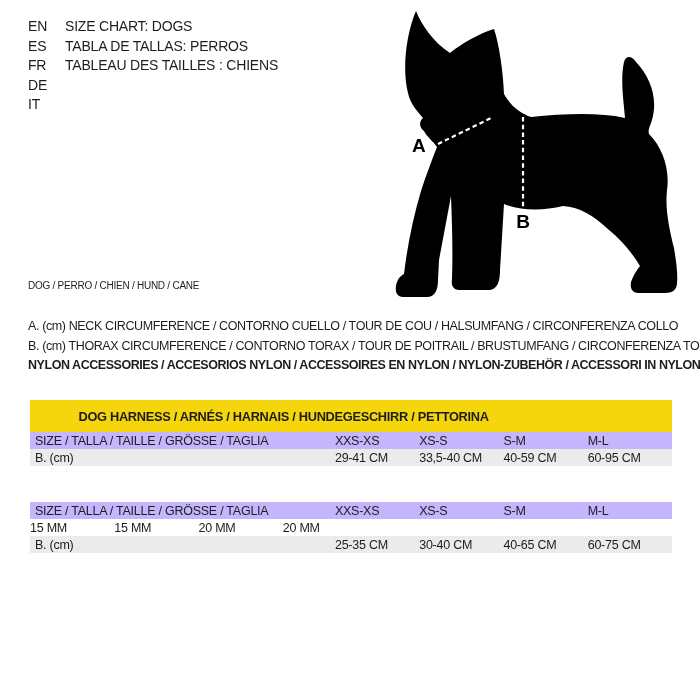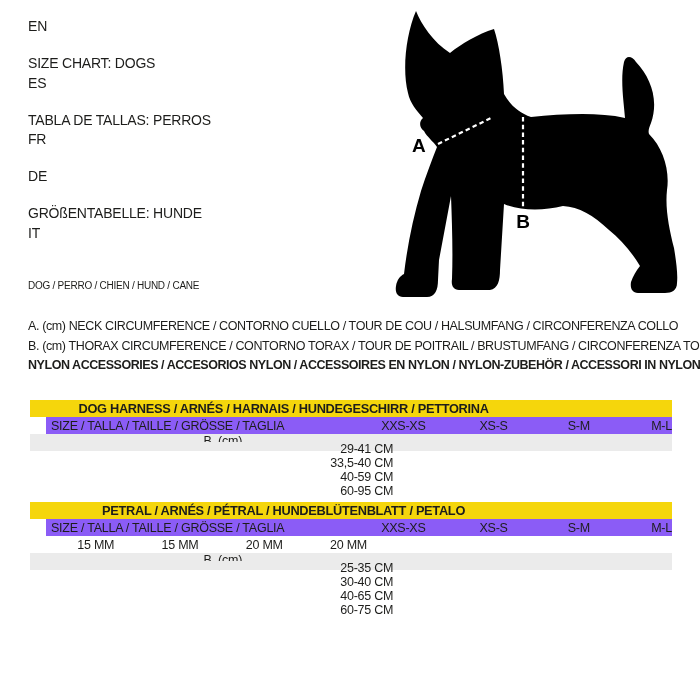--- a/index.html
+++ b/index.html
@@ -2,61 +2,61 @@
 <html><head>
 <meta charset="utf-8">
 <style>
   html,body { margin:0; padding:0; background:#ffffff; }
   .canvas {
     position:relative; width:700px; height:700px; background:#ffffff;
     font-family:"Liberation Sans", sans-serif; color:#1d1d1b; overflow:hidden;
   }
   
   .lang-block { position:absolute; left:28px; top:17px; font-size:14px; line-height:19.5px; letter-spacing:-0.2px; font-weight:500; }
-  .lang-row { display:flex; white-space:nowrap;flex-direction:column; }
+  .lang-row { display:flex; white-space:nowrap; }
   .lang-code { display:inline-block; width:37px; flex:0 0 37px; }
   
   .dog-svg { position:absolute; left:393px; top:8px; }
   
   .dog-caption { position:absolute; left:28px; top:280px; font-size:10px; letter-spacing:-0.25px; white-space:nowrap; font-weight:500; }
   .notes { position:absolute; left:28px; top:317px; font-size:12.5px; line-height:19.6px; letter-spacing:-0.38px; white-space:nowrap; }
   .note-nylon { font-weight:bold; letter-spacing:-0.45px; }
   
   .size-table { position:absolute; left:30px; width:642px; font-size:12.5px; letter-spacing:-0.25px; }
-  .t-head { height:17px; background:#f5d60c; display:flex; align-items:center; }
+  .t-head { height:32px; background:#f5d60c; display:flex; align-items:center; }
   .t-title { display:block; width:79%; text-align:center; font-weight:bold; font-size:12.8px; letter-spacing:-0.3px; white-space:nowrap; }
   .t-row { height:17px; display:flex; align-items:center; white-space:nowrap; }
-  .shade-dark  { background:#8b5cf6;margin-left:16px; }
+  .shade-dark  { background:#c4b5fd; }
   .shade-white { background:#ffffff; }
-  .shade-light { background:#ebebeb;flex-direction:column; }
+  .shade-light { background:#ebebeb; }
   .t-label { width:47.5%; flex:0 0 47.5%; padding-left:5px; box-sizing:border-box; overflow:hidden; }
-  .t-cell  { width:13.125%; flex:0 0 13.125%; text-align:right; }
+  .t-cell  { width:13.125%; flex:0 0 13.125%; text-align:left; }
   .tbl-1 { top:400px; }
   .tbl-2 { top:502px; }
 </style>
 </head>
 <body>
 
 <div class="canvas">
 
   <div class="lang-block">
     <div class="lang-row">
       <span class="lang-code">EN</span>
       <span class="lang-label">SIZE CHART: DOGS</span>
     </div>
     <div class="lang-row">
       <span class="lang-code">ES</span>
       <span class="lang-label">TABLA DE TALLAS: PERROS</span>
     </div>
     <div class="lang-row">
       <span class="lang-code">FR</span>
+      <span class="lang-label">TABLEAU DES TAILLES : CHIENS</span>
     </div>
     <div class="lang-row">
       <span class="lang-code">DE</span>
-      <span class="lang-label">GRÖßENTABELLE: HUNDE</span>
     </div>
     <div class="lang-row">
       <span class="lang-code">IT</span>
     </div>
   </div>
 
   <svg class="dog-svg" width="300" height="292" viewBox="0 0 300 292" aria-hidden="true">
     <path fill="#000000" d="
       M 23 3
       C 28 16 40 34 57 45
@@ -124,23 +124,20 @@
     <div class="t-row shade-light">
       <span class="t-label">B. (cm)</span>
       <span class="t-cell">29-41 CM</span>
       <span class="t-cell">33,5-40 CM</span>
       <span class="t-cell">40-59 CM</span>
       <span class="t-cell">60-95 CM</span>
     </div>
   </div>
 
   <div class="size-table tbl-2">
-    <div class="t-head">
-      <span class="t-title">PETRAL / ARNÉS  / PÉTRAL / HUNDEBLÜTENBLATT / PETALO</span>
-    </div>
     <div class="t-row shade-dark">
       <span class="t-label">SIZE / TALLA / TAILLE / GRÖSSE / TAGLIA</span>
       <span class="t-cell">XXS-XS</span>
       <span class="t-cell">XS-S</span>
       <span class="t-cell">S-M</span>
       <span class="t-cell">M-L</span>
     </div>
     <div class="t-row shade-white">
       <span class="t-cell">15 MM</span>
       <span class="t-cell">15 MM</span>

